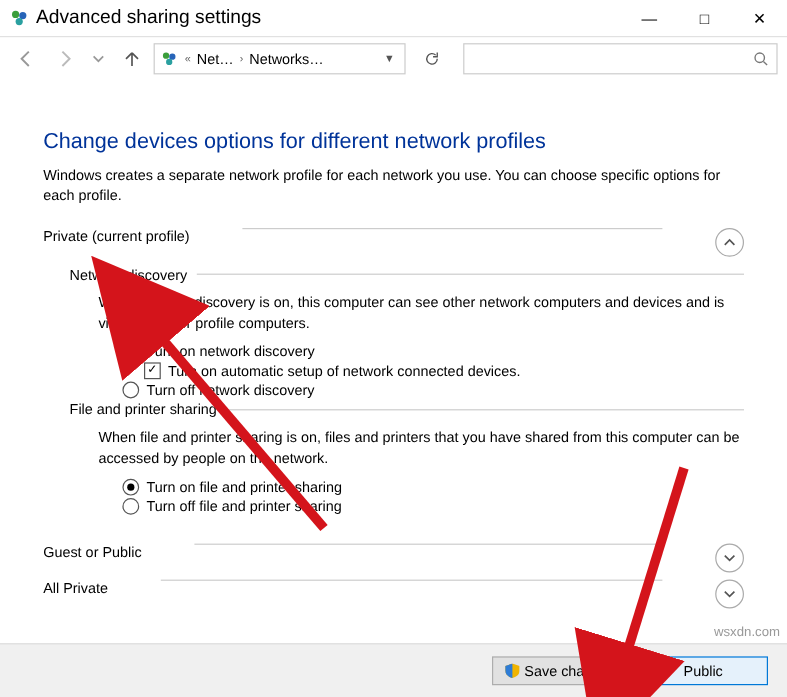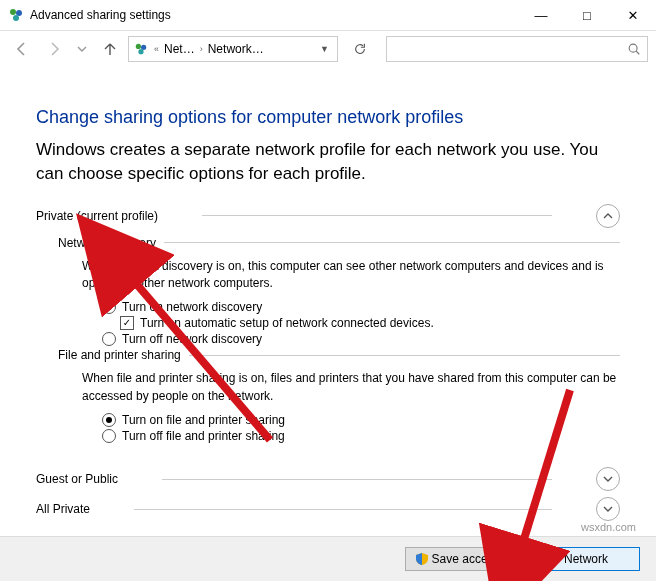--- a/index.html
+++ b/index.html
@@ -15,21 +15,21 @@
     position: relative;
   }
   .title-bar {
     height: 30px;
     display: flex;
     align-items: center;
     padding-left: 8px;
     border-bottom: 1px solid #e1e1e1;
   }
   .title-bar .icon { width: 16px; height: 16px; margin-right: 6px; }
-  .title-bar .title { flex: 1; font-size: 12px; }
+  .title-bar .title { flex: 1; font-size: 16px; }
   .win-controls { display: flex; height: 100%; }
   .win-btn {
     width: 46px;
     height: 30px;
     display: flex;
     align-items: center;
     justify-content: center;
     font-size: 13px;
     font-family: inherit;
     color: #000;
@@ -80,27 +80,27 @@
   .content {
     padding: 20px 36px 0 36px;
   }
   .heading-main {
     color: #003399;
     font-size: 18px;
     font-weight: 400;
     margin: 20px 0 10px 0;
   }
   .desc {
-    font-size: 17px;
+    font-size: 12px;
     margin: 10px 0 18px 0;
     line-height: 1.4;
   }
   .section-head {
     display: flex;
-    align-items: center;
+    align-items: flex-start;
     font-size: 12px;
     margin: 6px 0;
     gap: 36px;
   }
   .section-head .line {
     flex: 1;
     border-bottom: 1px solid #ccc;
     margin: 0 8px;
     height: 0;
   }
@@ -200,21 +200,21 @@
     width: 12px; height: 12px;
   }
   
   .arrow1, .arrow2 {
     position: absolute;
     pointer-events: none;
   }
   .arrow1 svg, .arrow2 svg { overflow: visible; }
   .watermark {
     position: absolute;
-    right: 20px;
+    right: 6px;
     bottom: 48px;
     font-size: 11px;
     color: #999;
   }
   .net-icon-svg { display:block; }
 </style>
 </head>
 <body>
 
 <div class="title-bar">
@@ -258,57 +258,57 @@
     <span class="bc-icon">
       <svg viewBox="0 0 16 16" width="14" height="14">
         <circle cx="5" cy="5" r="3" fill="#3b9e3b"></circle>
         <circle cx="11" cy="6" r="3" fill="#2764b8"></circle>
         <circle cx="8" cy="11" r="3" fill="#2aa0a0"></circle>
       </svg>
     </span>
     <span class="bc-sep">«</span>
     <span>Net…</span>
     <span class="bc-sep">›</span>
-    <span>Network…</span>
+    <span>Networks…</span>
     <span class="bc-dd">▼</span>
   </div>
   <div class="refresh-btn">
     <svg width="14" height="14" viewBox="0 0 16 16">
         <path d="M13 8a5 5 0 1 1-1.5-3.5M13 2v4h-4" fill="none" stroke="#555" stroke-width="1.3"></path>
       </svg>
   </div>
   <div class="search-box" title="">
     <svg width="14" height="14" viewBox="0 0 16 16">
       <circle cx="7" cy="7" r="4.5" fill="none" stroke="#777" stroke-width="1.3"></circle>
       <line x1="10.5" y1="10.5" x2="14" y2="14" stroke="#777" stroke-width="1.3"></line>
     </svg>
   </div>
 </div>
 
 <div class="content">
-  <div class="heading-main">Change sharing options for computer network profiles</div>
+  <div class="heading-main">Change devices options for different network profiles</div>
   <div class="desc">Windows creates a separate network profile for each network you use. You can choose specific options for each profile.</div>
 
   <div class="section-head">
     <span>Private (current profile)</span>
     <span class="line"></span>
     <span class="chev">
       <svg width="10" height="10" viewBox="0 0 10 10">
           <path d="M1 7 L5 3 L9 7" fill="none" stroke="#555" stroke-width="1.4"></path>
         </svg>
     </span>
   </div>
 
   <div class="sub-section">
 
     <div class="sub-head">
       <span>Network discovery</span>
       <span class="line"></span>
     </div>
-    <div class="sub-desc">When network discovery is on, this computer can see other network computers and devices and is options to other network computers.</div>
+    <div class="sub-desc">When network discovery is on, this computer can see other network computers and devices and is visible to other profile computers.</div>
     <div class="radio-group">
       <div class="radio-row">
         <span class="radio selected"></span>
         <span>Turn on network discovery</span>
       </div>
       <div class="check-row indent">
         <span class="checkbox checked"></span>
         <span>Turn on automatic setup of network connected devices.</span>
       </div>
       <div class="radio-row">
@@ -355,24 +355,24 @@
   </div>
 
 </div>
 
 <div class="footer-bar">
   <div class="btn">
     <svg class="shield-icon" viewBox="0 0 12 12">
       <path d="M6 0 L12 2 V6 C12 9 9 11.5 6 12 C3 11.5 0 9 0 6 V2 Z" fill="#f0b400"></path>
       <path d="M6 0 L6 12 C3 11.5 0 9 0 6 V2 Z" fill="#2e7cd6"></path>
     </svg>
-    <span>Save accessed</span>
+    <span>Save changes</span>
   </div>
   <div class="btn primary-focus">
-    <span>Network</span>
+    <span>Public</span>
   </div>
 </div>
 
 <div class="watermark">wsxdn.com</div>
 
 <div class="arrow1" style="left:110px; top:260px;">
   <svg width="180" height="190">
     <defs>
       <marker id="ah1" markerWidth="12" markerHeight="12" refX="2" refY="6" orient="auto">
         <path d="M0,0 L12,6 L0,12 Z" fill="#d4141b"></path>

